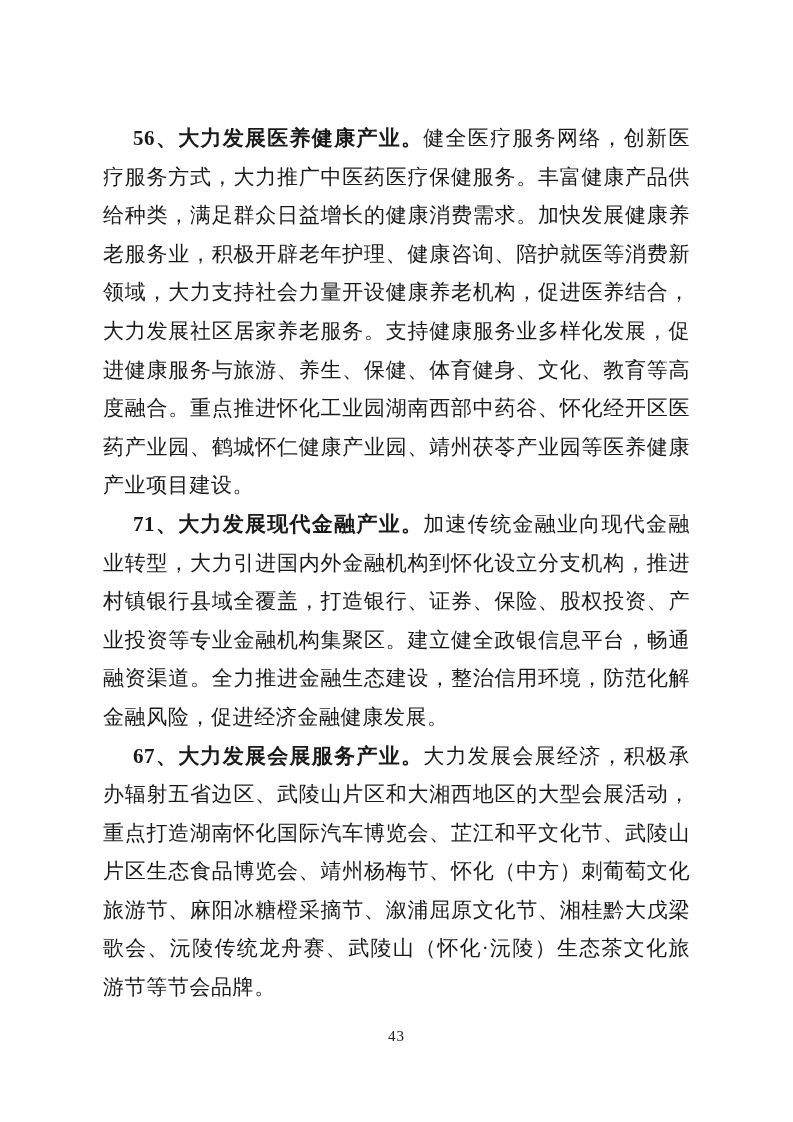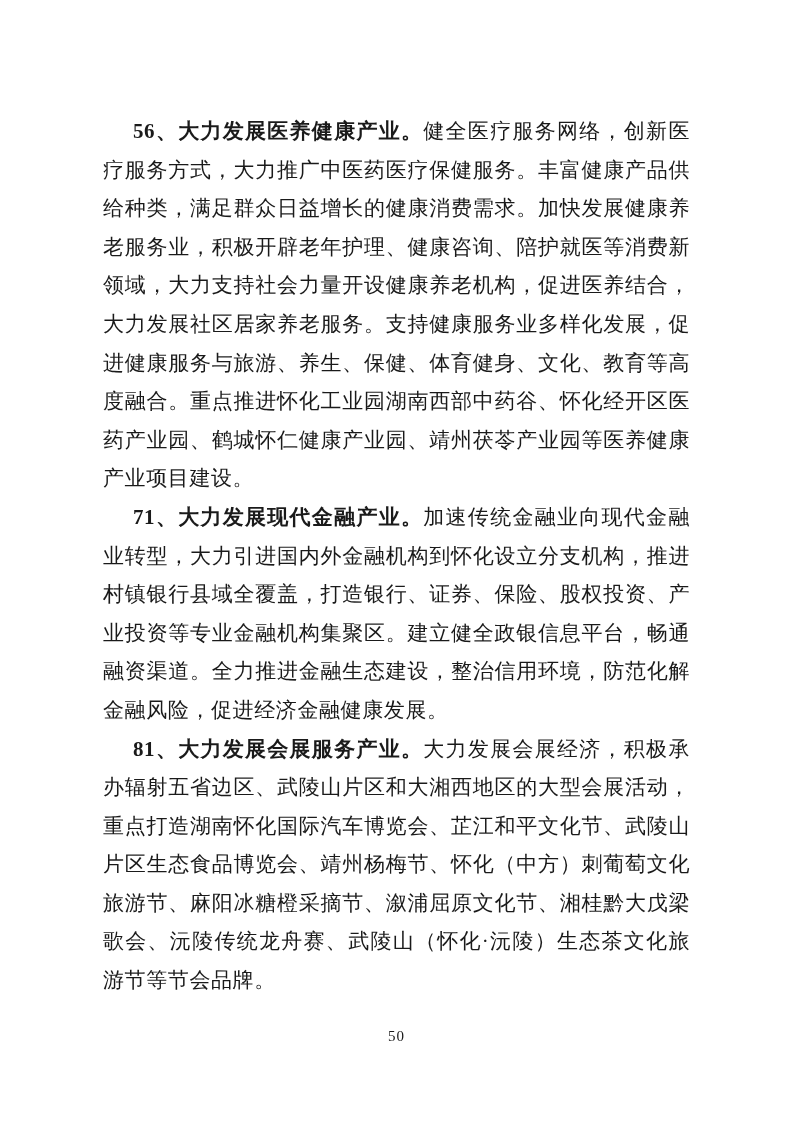--- a/index.html
+++ b/index.html
@@ -12,21 +12,21 @@
     width: 793px;
     height: 1122px;
     margin: 0 auto;
     background: #ffffff;
     box-sizing: border-box;
     overflow: hidden;
     font-family: "Liberation Serif", "DejaVu Serif", serif;
   }
   .content {
     position: absolute;
-    top: 112px;
+    top: 119px;
     left: 103px;
     width: 587px;
   }
   .para {
     margin: 0;
     padding: 0;
     font-size: 21px;
     line-height: 38.6px;
     letter-spacing: 0.6px;
     color: #1a1a1a;
@@ -58,19 +58,19 @@
 
     <p class="para">
       <span class="head">56、大力发展医养健康产业。</span><span>健全医疗服务网络，创新医疗服务方式，大力推广中医药医疗保健服务。丰富健康产品供给种类，满足群众日益增长的健康消费需求。加快发展健康养老服务业，积极开辟老年护理、健康咨询、陪护就医等消费新领域，大力支持社会力量开设健康养老机构，促进医养结合，大力发展社区居家养老服务。支持健康服务业多样化发展，促进健康服务与旅游、养生、保健、体育健身、文化、教育等高度融合。重点推进怀化工业园湖南西部中药谷、怀化经开区医药产业园、鹤城怀仁健康产业园、靖州茯苓产业园等医养健康产业项目建设。</span>
     </p>
 
     <p class="para">
       <span class="head">71、大力发展现代金融产业。</span><span>加速传统金融业向现代金融业转型，大力引进国内外金融机构到怀化设立分支机构，推进村镇银行县域全覆盖，打造银行、证券、保险、股权投资、产业投资等专业金融机构集聚区。建立健全政银信息平台，畅通融资渠道。全力推进金融生态建设，整治信用环境，防范化解金融风险，促进经济金融健康发展。</span>
     </p>
 
     <p class="para">
-      <span class="head">81、大力发展会展服务产业。</span><span>大力发展会展经济，积极承办辐射五省边区、武陵山片区和大湘西地区的大型会展活动，重点打造湖南怀化国际汽车博览会、芷江和平文化节、武陵山片区生态食品博览会、靖州杨梅节、怀化（中方）刺葡萄文化旅游节、麻阳冰糖橙采摘节、溆浦屈原文化节、湘桂黔大戊梁歌会、沅陵传统龙舟赛、武陵山（怀化·沅陵）生态茶文化旅游节等节会品牌。</span>
+      <span class="head">67、大力发展会展服务产业。</span><span>大力发展会展经济，积极承办辐射五省边区、武陵山片区和大湘西地区的大型会展活动，重点打造湖南怀化国际汽车博览会、芷江和平文化节、武陵山片区生态食品博览会、靖州杨梅节、怀化（中方）刺葡萄文化旅游节、麻阳冰糖橙采摘节、溆浦屈原文化节、湘桂黔大戊梁歌会、沅陵传统龙舟赛、武陵山（怀化·沅陵）生态茶文化旅游节等节会品牌。</span>
     </p>
 
   </div>
 
-  <div class="page-number">50</div>
+  <div class="page-number">43</div>
 </div>
 
 </body></html>

